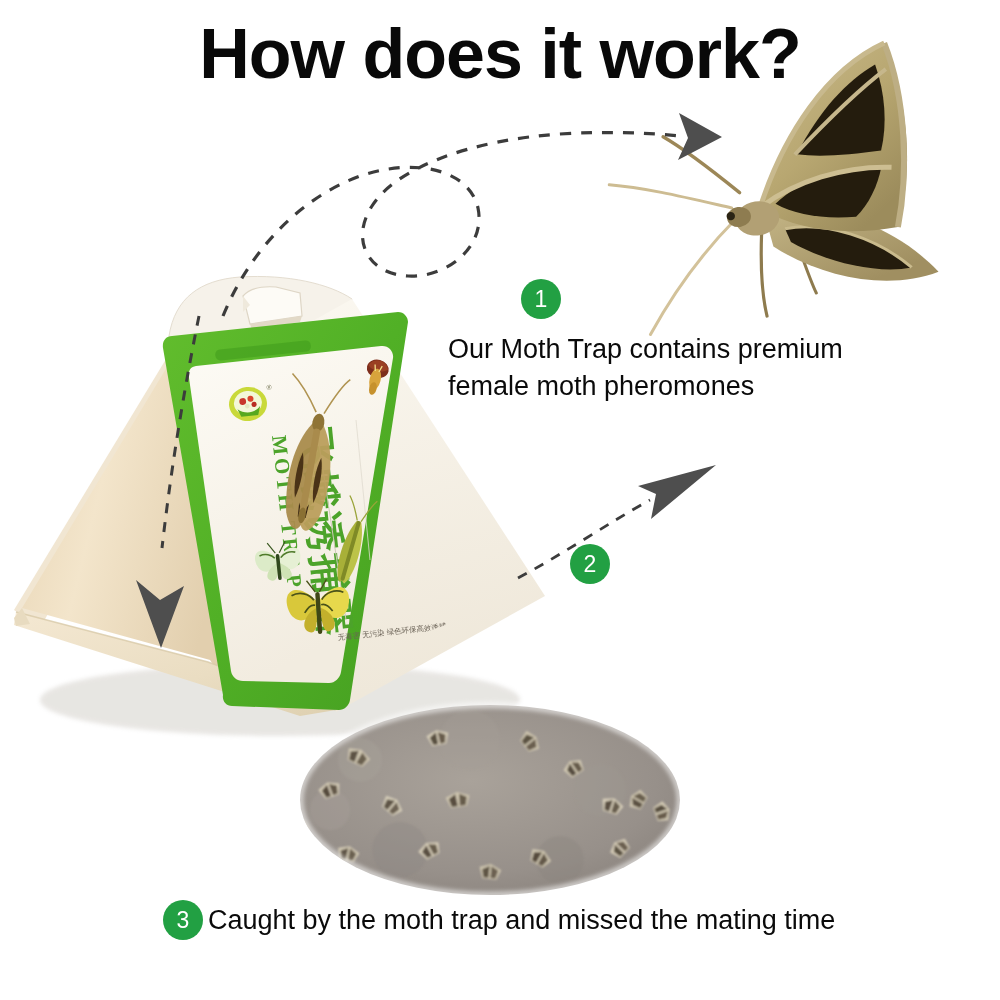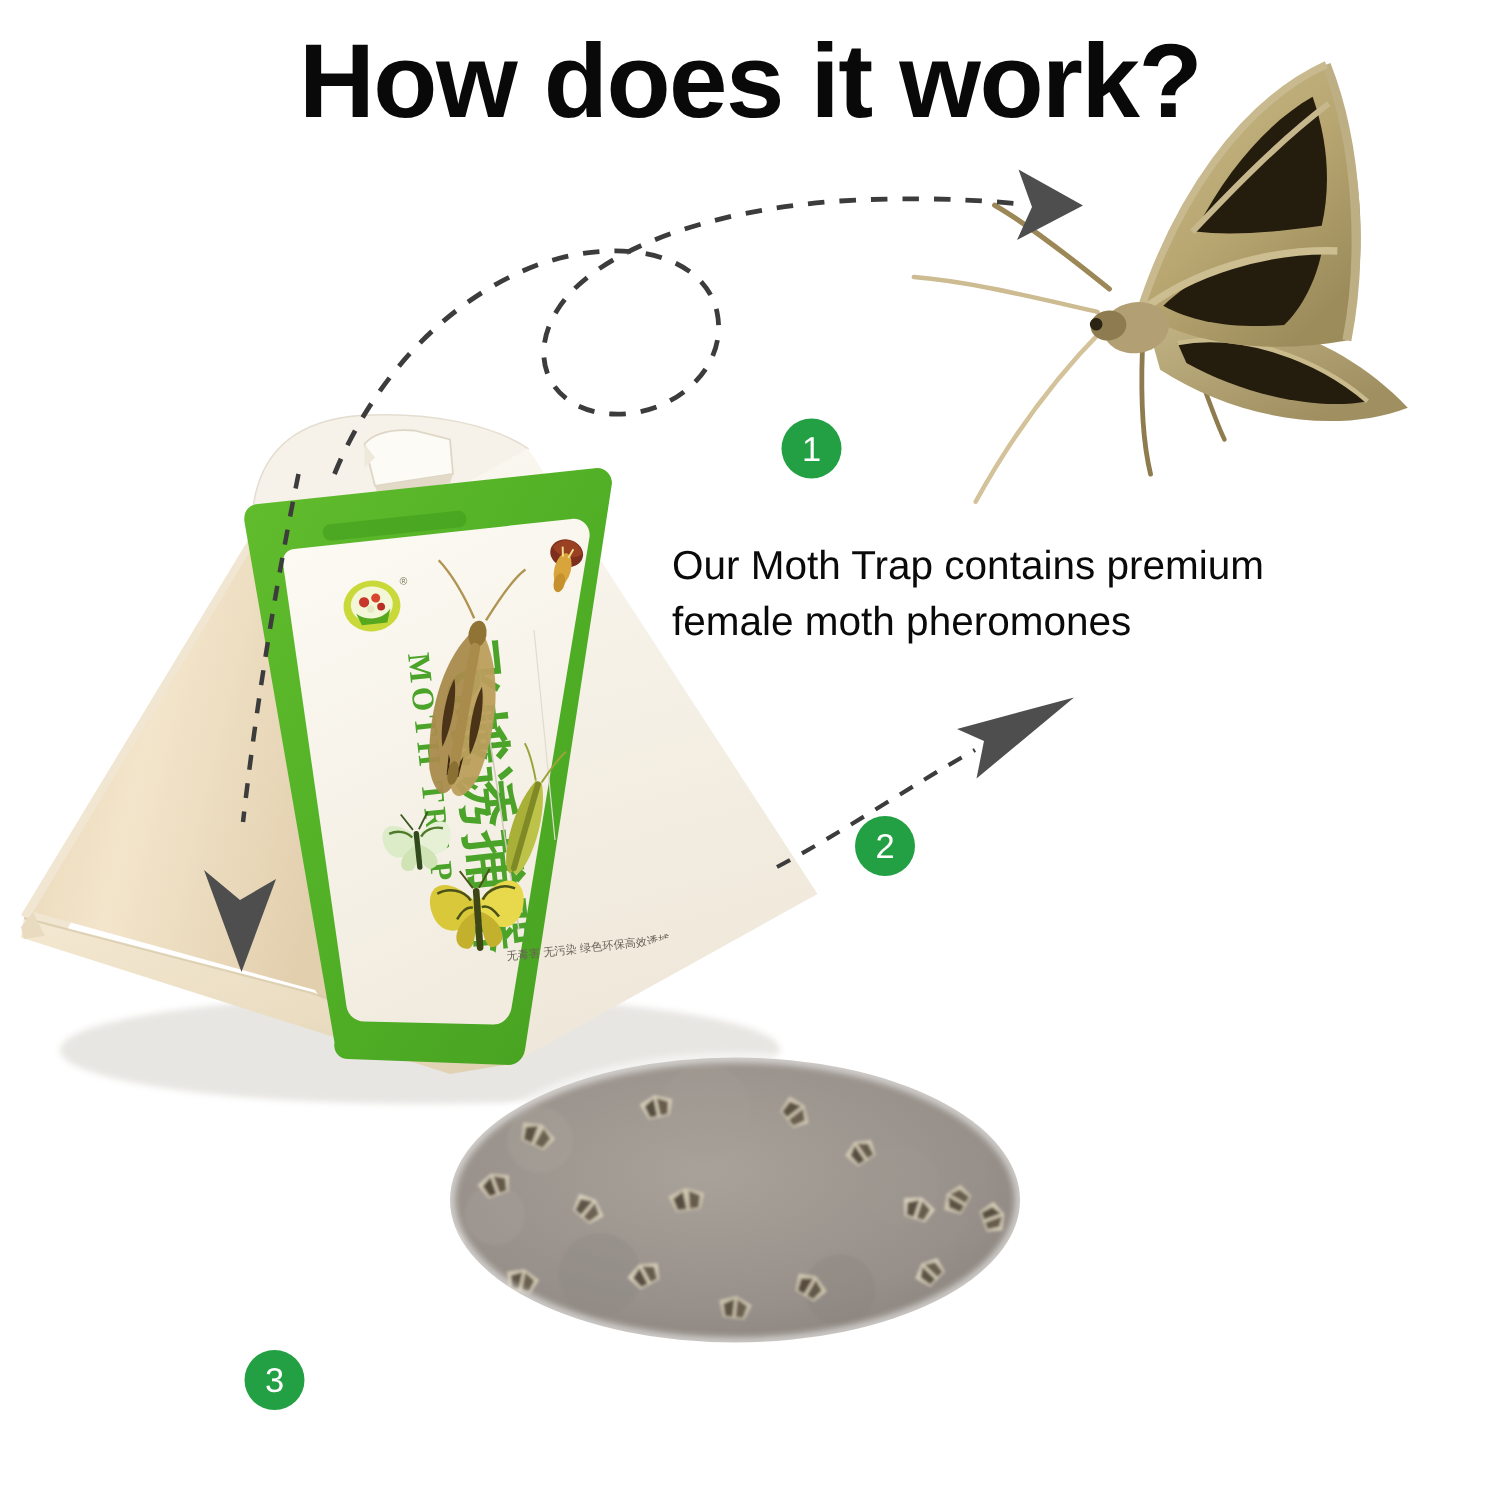--- a/index.html
+++ b/index.html
@@ -56,21 +56,20 @@
     color: #0a0a0a;
     font-family: "Liberation Sans", sans-serif;
     font-weight: 300;
   }
   #step1-text {
     left: 448px;
     top: 331px;
     font-size: 27px;
     line-height: 37px;
     width: 430px;
-    margin-top: 28px;
   }
   #step2-text {
     left: 607px;
     top: 534px;
     font-size: 27px;
     line-height: 37px;
     width: 260px;
   }
   #step3-text {
     left: 208px;
@@ -431,15 +430,16 @@
   <div class="layer" id="text-layer">
 
     <div id="title">How does it work?</div>
 
     <div class="badge" id="badge-1">1</div>
     <div class="step-text" id="step1-text">Our Moth Trap contains premium female moth pheromones</div>
 
     <div class="badge" id="badge-2">2</div>
 
     <div class="badge" id="badge-3">3</div>
+    <div class="step-text" id="step3-text">Caught by the moth trap and missed the mating time</div>
 
   </div>
 </div>
 
 </body></html>

